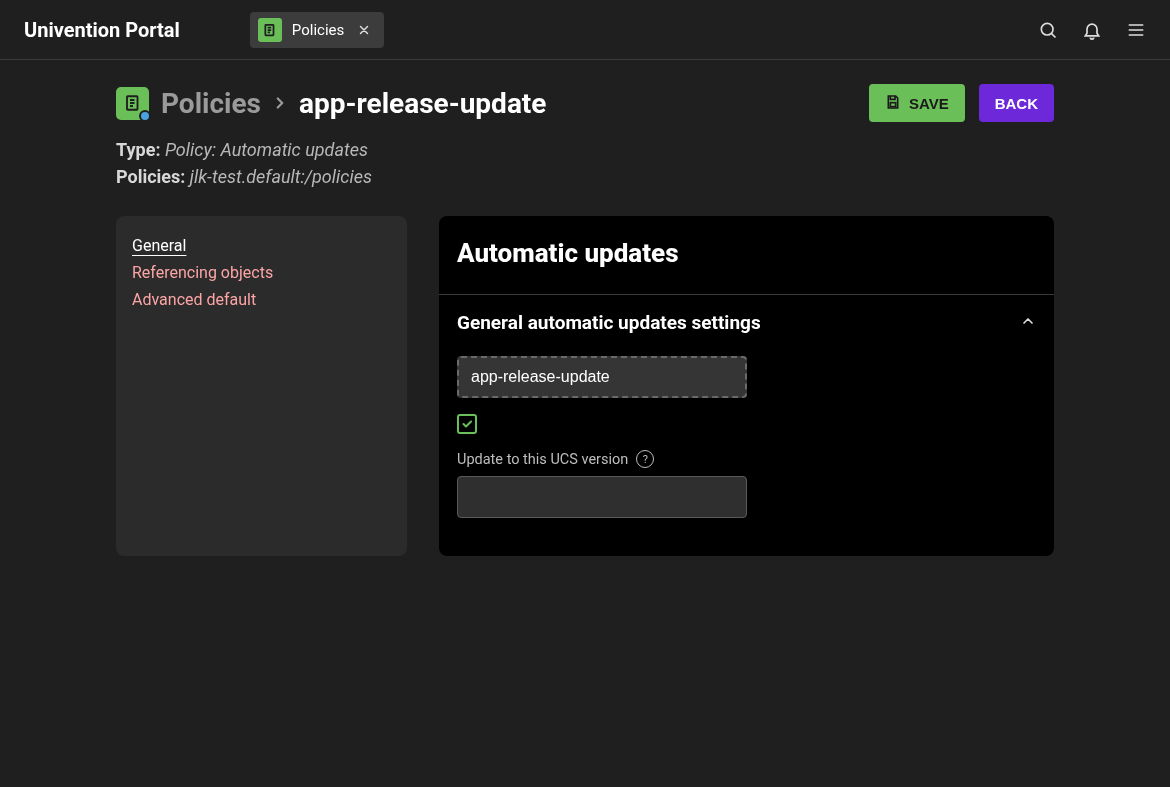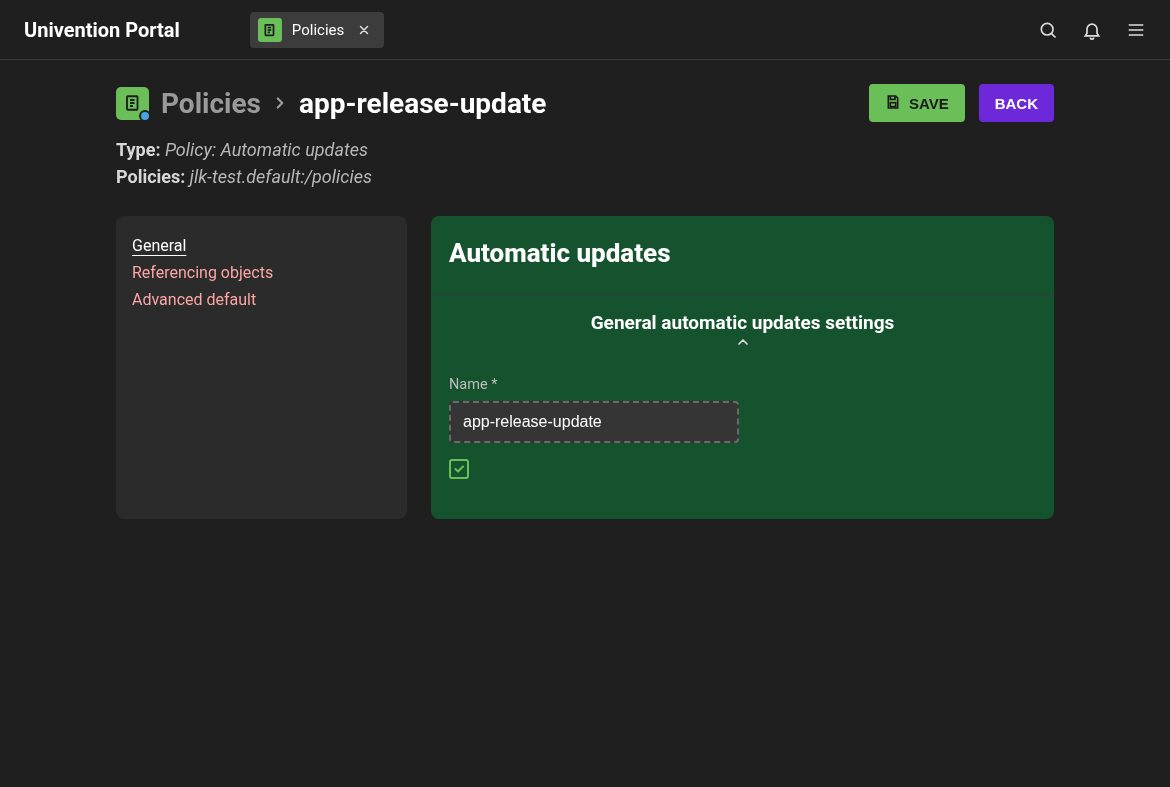--- a/index.html
+++ b/index.html
@@ -109,21 +109,21 @@
   .meta {
     margin-top: 14px;
     font-size: 18px;
     line-height: 1.5;
   }
   .meta .label { font-weight: 700; color:#d8d8d8; }
   .meta .value { font-style: italic; color:#b8b8b8; }
   
   .content {
     display:flex;
-    gap: 24px;
+    gap: 32px;
     margin-top: 26px;
     justify-content: center;
   }
   .sidebar {
     width: 291px;
     background: #2b2b2b;
     border-radius: 8px;
     padding: 16px 16px 18px 16px;
   }
   .sidebar-item {
@@ -132,36 +132,35 @@
     padding: 4px 0;
     cursor:pointer;
   }
   .sidebar-item.active {
     color:#ffffff;
     text-decoration: underline;
     text-underline-offset: 4px;
   }
   .main {
     flex: 1;
-    background:#14532d;
+    background:#000000;
     border-radius:8px;
     overflow:hidden;
   }
   .main-title {
     font-size: 26px;
     font-weight: 800;
     color:#fff;
     padding: 22px 18px 26px 18px;
   }
   .section-hdr {
     border-top:1px solid #3a3a3a;
     padding: 16px 18px;
     display:flex; align-items:center;
     cursor:pointer;
-    flex-direction:column;
   }
   .section-hdr .section-title {
     font-size:19px; font-weight:700; color:#fff; flex:1;
   }
   .form {
     padding: 6px 18px 24px 18px;
   }
   .field { margin-bottom: 14px; max-width: 290px; }
   .field-label {
     font-size:14.5px; color:#bdbdbd; margin-bottom:8px;
@@ -302,31 +301,34 @@
         <span class="section-title">General automatic updates settings</span>
         <span>
           <svg width="16" height="16" viewBox="0 0 24 24" fill="none" stroke="#ddd" stroke-width="2.5" stroke-linecap="round" stroke-linejoin="round">
               <path d="M6 15l6-6 6 6"></path>
             </svg>
         </span>
       </div>
 
       <div class="form">
         <div class="field">
-          <div class="field-label">
-            <span>Name</span>
-            <span class="req">*</span>
-          </div>
           <input class="text-input" type="text" value="app-release-update" style="">
         </div>
 
         <div class="checkbox-row">
           <div class="checkbox">
             <svg width="12" height="12" viewBox="0 0 24 24" fill="none" stroke="#6bbf59" stroke-width="4" stroke-linecap="round" stroke-linejoin="round">
                 <path d="M5 12l5 5L20 7"></path>
               </svg>
           </div>
         </div>
 
+        <div class="field">
+          <div class="field-label label-with-help">
+            <span>Update to this UCS version</span>
+            <span class="help-icon">?</span>
+          </div>
+          <input class="text-input plain" type="text" value="" style="">
+        </div>
       </div>
     </div>
   </div>
 </div>
 
 </body></html>

